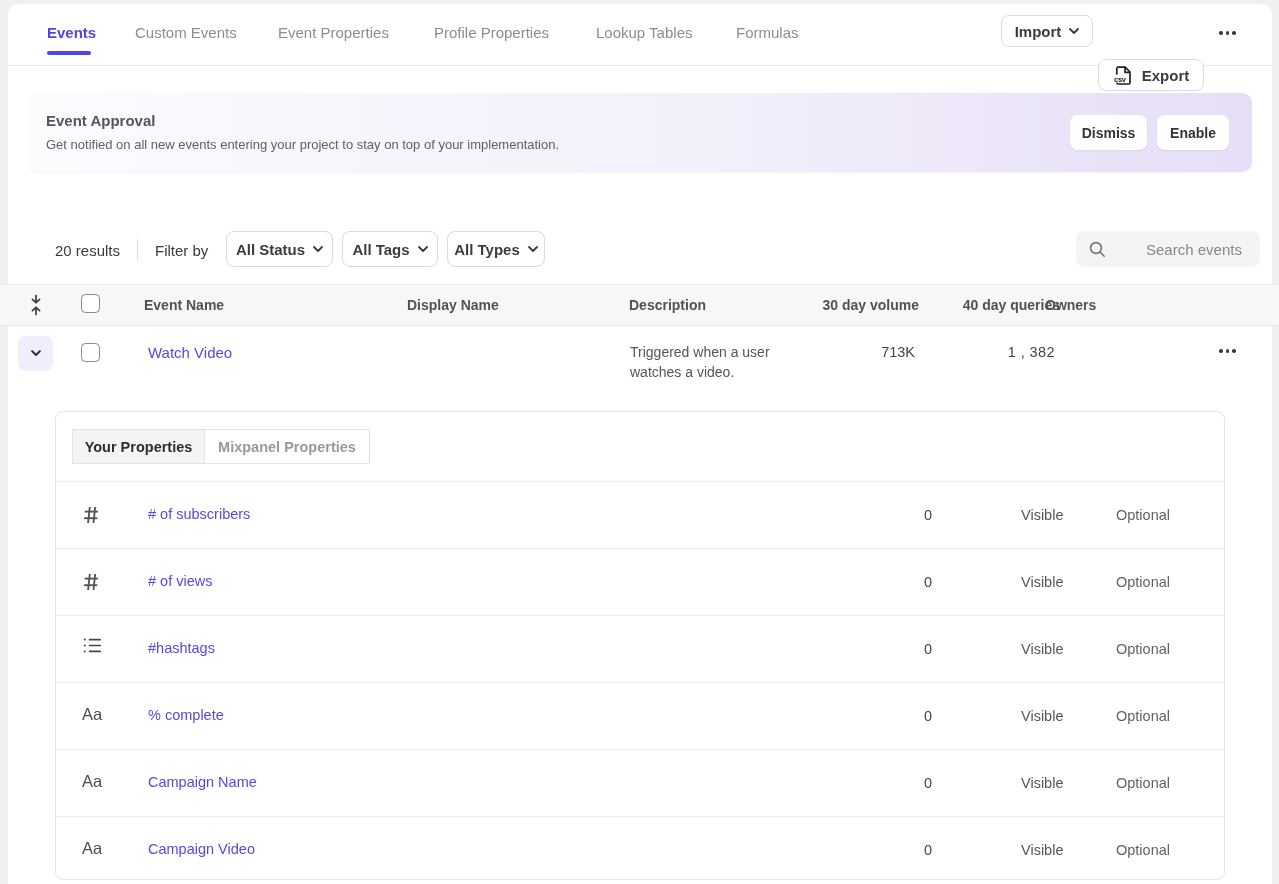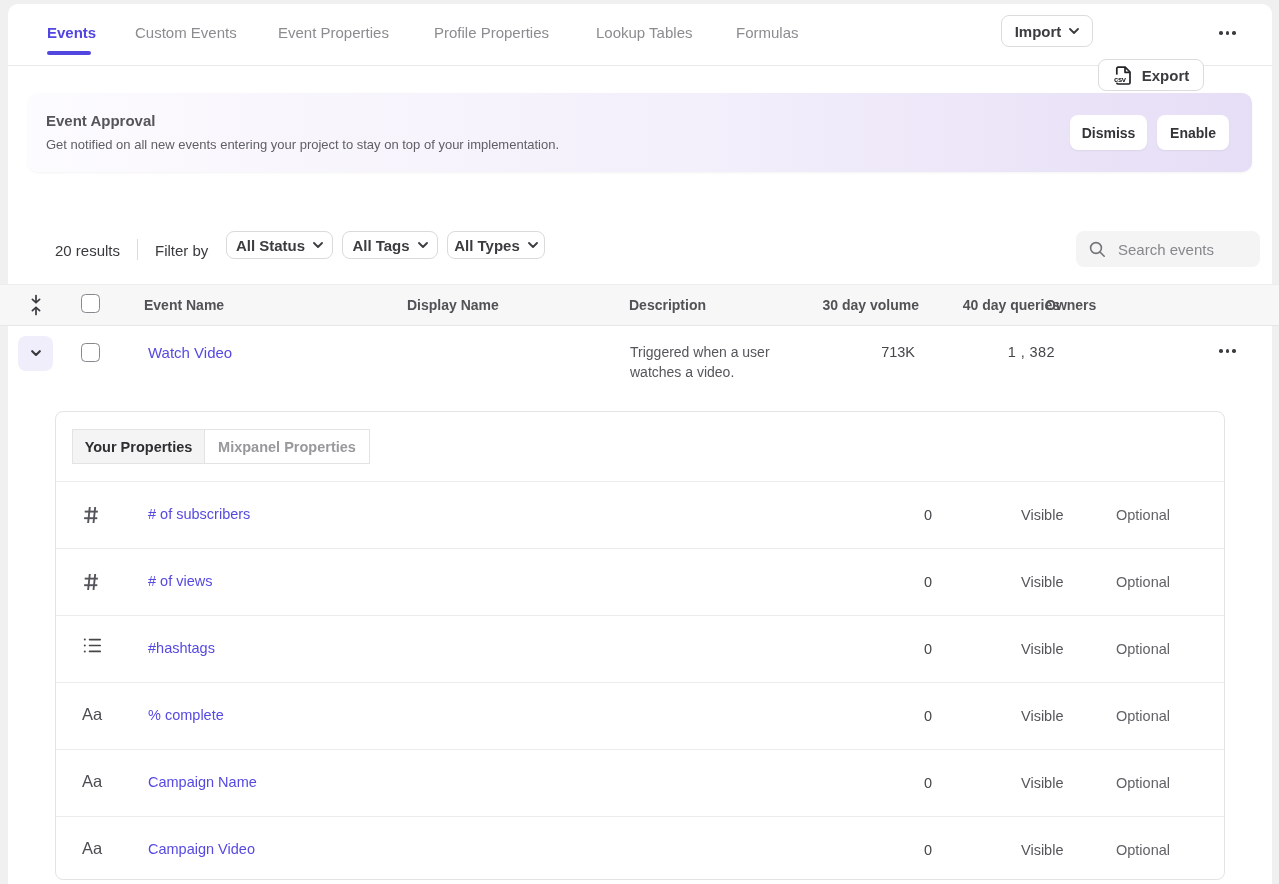--- a/index.html
+++ b/index.html
@@ -14,23 +14,23 @@
 .btn { position:absolute; background:#fff; border:1px solid #dcdcde; border-radius:8px; display:flex; align-items:center; justify-content:center; font-size:15px; font-weight:bold; color:#3c3c40; }
 .dots { display:flex; gap:3px; align-items:center; }
 .dots i { width:3.5px; height:3.5px; border-radius:50%; background:#3c3c40; }
 
 .banner { position:absolute; left:28px; top:93px; width:1224px; height:79px; border-radius:10px; background:linear-gradient(90deg,#fcfbfe 0%,#f3effb 55%,#e6def6 100%); box-shadow:0 1px 3px rgba(0,0,0,0.05); }
 .banner h3 { position:absolute; left:18px; top:19px; font-size:15px; font-weight:bold; color:#56565a; }
 .banner p { position:absolute; left:18px; top:44px; font-size:13px; color:#5f5f64; }
 .wbtn { position:absolute; top:22px; height:35px; background:#fff; border-radius:8px; display:flex; align-items:center; justify-content:center; font-size:14px; font-weight:bold; color:#343438; box-shadow:0 1px 2px rgba(0,0,0,0.06); }
 
 .f15 { font-size:15px; color:#3a3a3e; }
-.drop { position:absolute; top:231px; height:28px; background:#fff; border:1px solid #dadadc; border-radius:8px; display:flex; align-items:center; justify-content:center; gap:8px; font-size:15px; font-weight:bold; color:#3c3c40; }
+.drop { position:absolute; top:231px; height:36px; background:#fff; border:1px solid #dadadc; border-radius:8px; display:flex; align-items:center; justify-content:center; gap:8px; font-size:15px; font-weight:bold; color:#3c3c40; }
 .chev { width:10px; height:6px; }
-.search { position:absolute; left:1076px; top:231px; width:184px; height:36px; background:#f4f4f5; border-radius:8px; display:flex; align-items:center; }
+.search { position:absolute; left:1076px; top:231px; width:184px; height:36px; background:#f4f4f5; border-radius:8px; display:flex; align-items:center;gap:28px; }
 
 .thead { position:absolute; left:0; top:284px; width:1279px; height:42px; background:#f7f7f8; border-top:1px solid #ededee; border-bottom:1px solid #e7e7e9; }
 .th { position:absolute; top:297px; font-size:14px; font-weight:bold; color:#525256; white-space:nowrap; }
 .cb { position:absolute; left:81px; width:19px; height:19px; border:1.2px solid #88888d; border-radius:4.5px; background:#fff; }
 
 .expbtn { position:absolute; left:18px; top:336px; width:35px; height:35px; border-radius:8px; background:#f1eefb; display:flex; align-items:center; justify-content:center; }
 .purple { color:#5649e2; }
 .t14 { font-size:14px; color:#55555a; }
 
 .panel { position:absolute; left:55px; top:411px; width:1170px; height:469px; border:1px solid #e4e4e6; border-radius:8px; background:#fff; }

